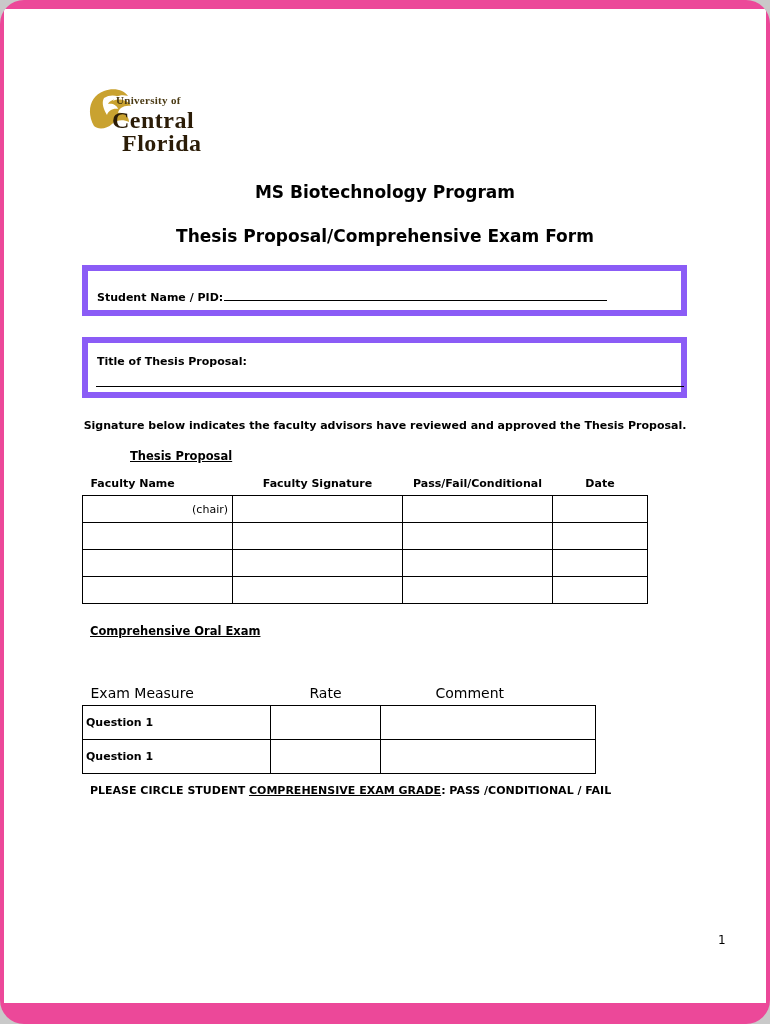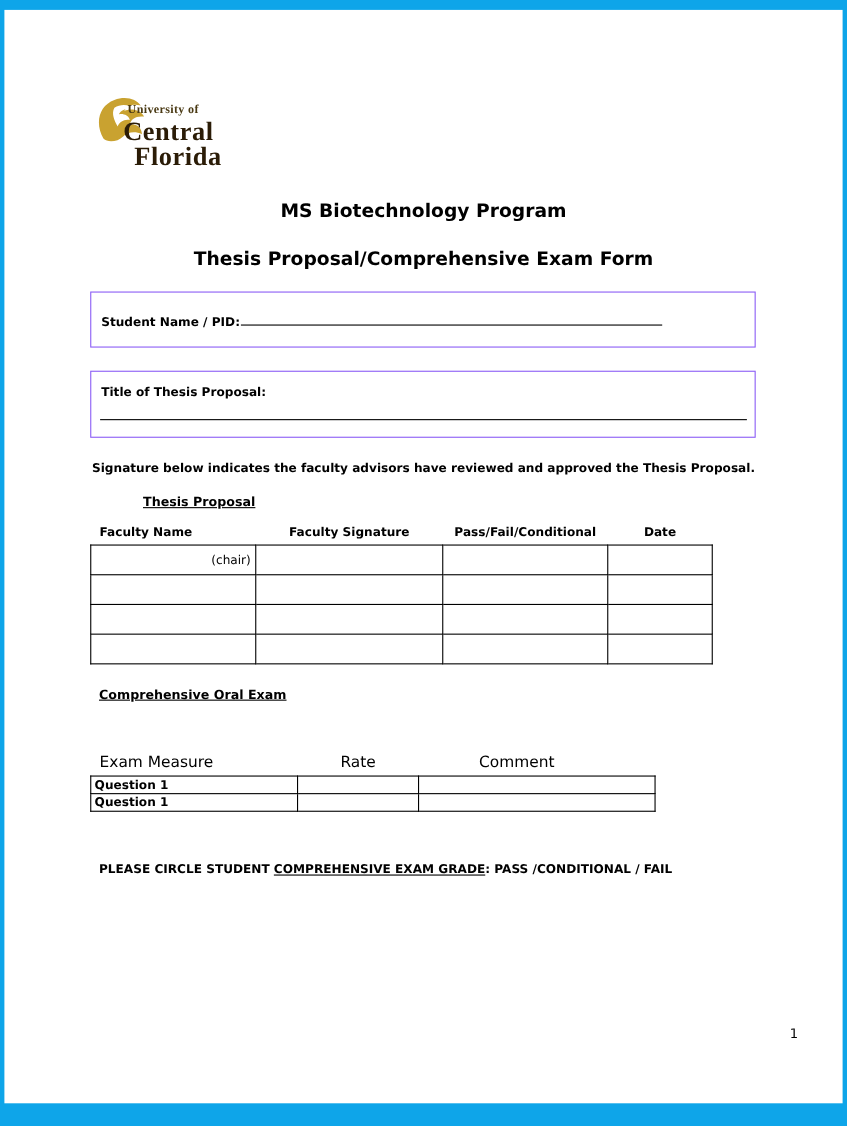--- a/index.html
+++ b/index.html
@@ -4,22 +4,23 @@
 <style>
   * { box-sizing: border-box; margin: 0; padding: 0; }
   body {
     font-family: "DejaVu Sans", "Liberation Sans", sans-serif;
     background: #c9c9c9;
   }
   .canvas {
     position: relative;
     width: 770px;
     height: 1024px;
-    background: #0ea5e9;
+    background: #ec4899;
     overflow: hidden;
+    border-radius: 24px;
   }
   .page {
     position: absolute;
     left: 4px; right: 4px; top: 9px; bottom: 21px;
     background: #ffffff;
   }
   .abs { position: absolute; }
 
   
   .logo { left: 88px; top: 84px; width: 150px; height: 84px; }
@@ -40,21 +41,21 @@
   .logo .florida { left: 34px; top: 47px; }
 
   .doc-title {
     width: 770px; text-align: center;
     font-size: 17px; font-weight: bold; color: #000;
   }
   .title1 { top: 182px; left: 0; }
   .title2 { top: 226px; left: 0; }
 
   .field-box {
-    border: 1px solid #8b5cf6; background: #fff;
+    border: 6px solid #8b5cf6; background: #fff;
   }
   .box1 { left: 82px; top: 265px; width: 605px; height: 51px; }
   .box1 .row { position: absolute; left: 9px; top: 18px; font-size: 11px; font-weight: bold; white-space: nowrap; }
   .fill-line {
     display: inline-block; vertical-align: baseline;
     border-bottom: 1.4px solid #000; height: 12px;
   }
   .box1 .fill-line { width: 383px; margin-left: 1px; }
 
   .box2 { left: 82px; top: 337px; width: 605px; height: 61px; }
@@ -88,21 +89,21 @@
   }
 
   .t2 { left: 82px; top: 685px; width: 513px; }
   .t2 thead td {
     border: none; font-size: 14px; font-weight: normal;
     padding: 0 0 4px 0; height: 14px;
   }
   .t2 thead td.first { padding-left: 8px; }
   .t2 thead td.rate { text-align: center; }
   .t2 thead td.comment { padding-left: 55px; }
-  .t2 tbody td { border: 1px solid #000; height: 16px; font-size: 11px; }
+  .t2 tbody td { border: 1px solid #000; height: 34px; font-size: 11px; }
   .t2 tbody td.qlabel { font-weight: bold; padding-left: 3px; }
 
   .footer-note {
     left: 90px; top: 784px; font-size: 11px; font-weight: bold; white-space: nowrap;
   }
   .footer-note .u { text-decoration: underline; }
 
   .page-number {
     left: 718px; top: 933px; font-size: 12px; color: #000;
   }

